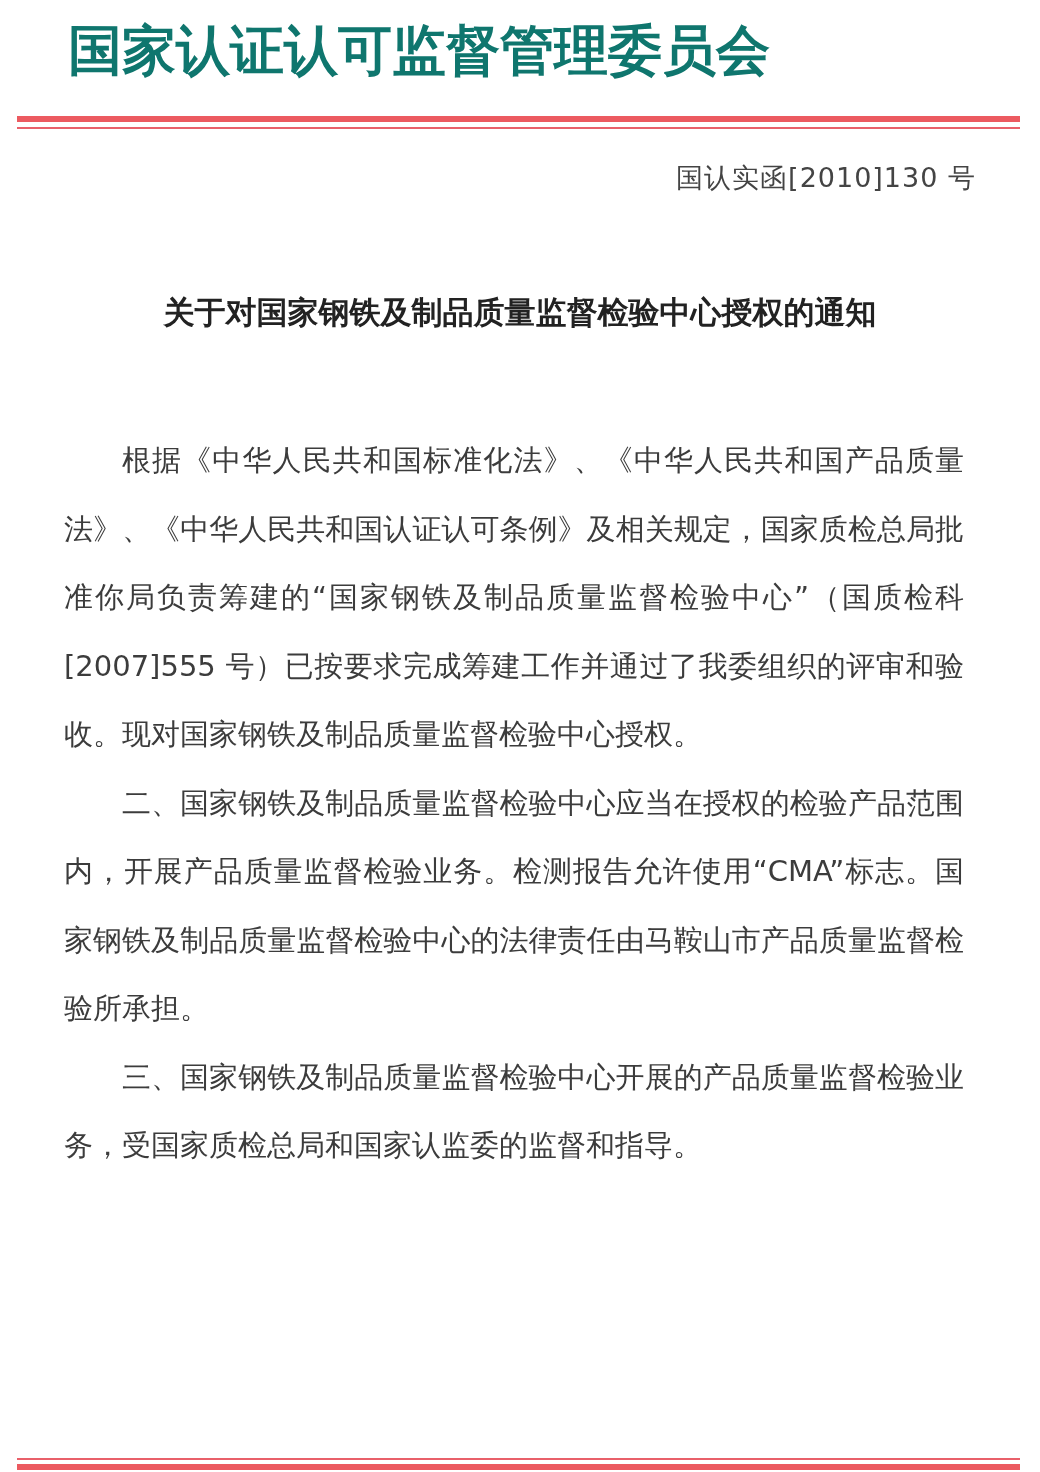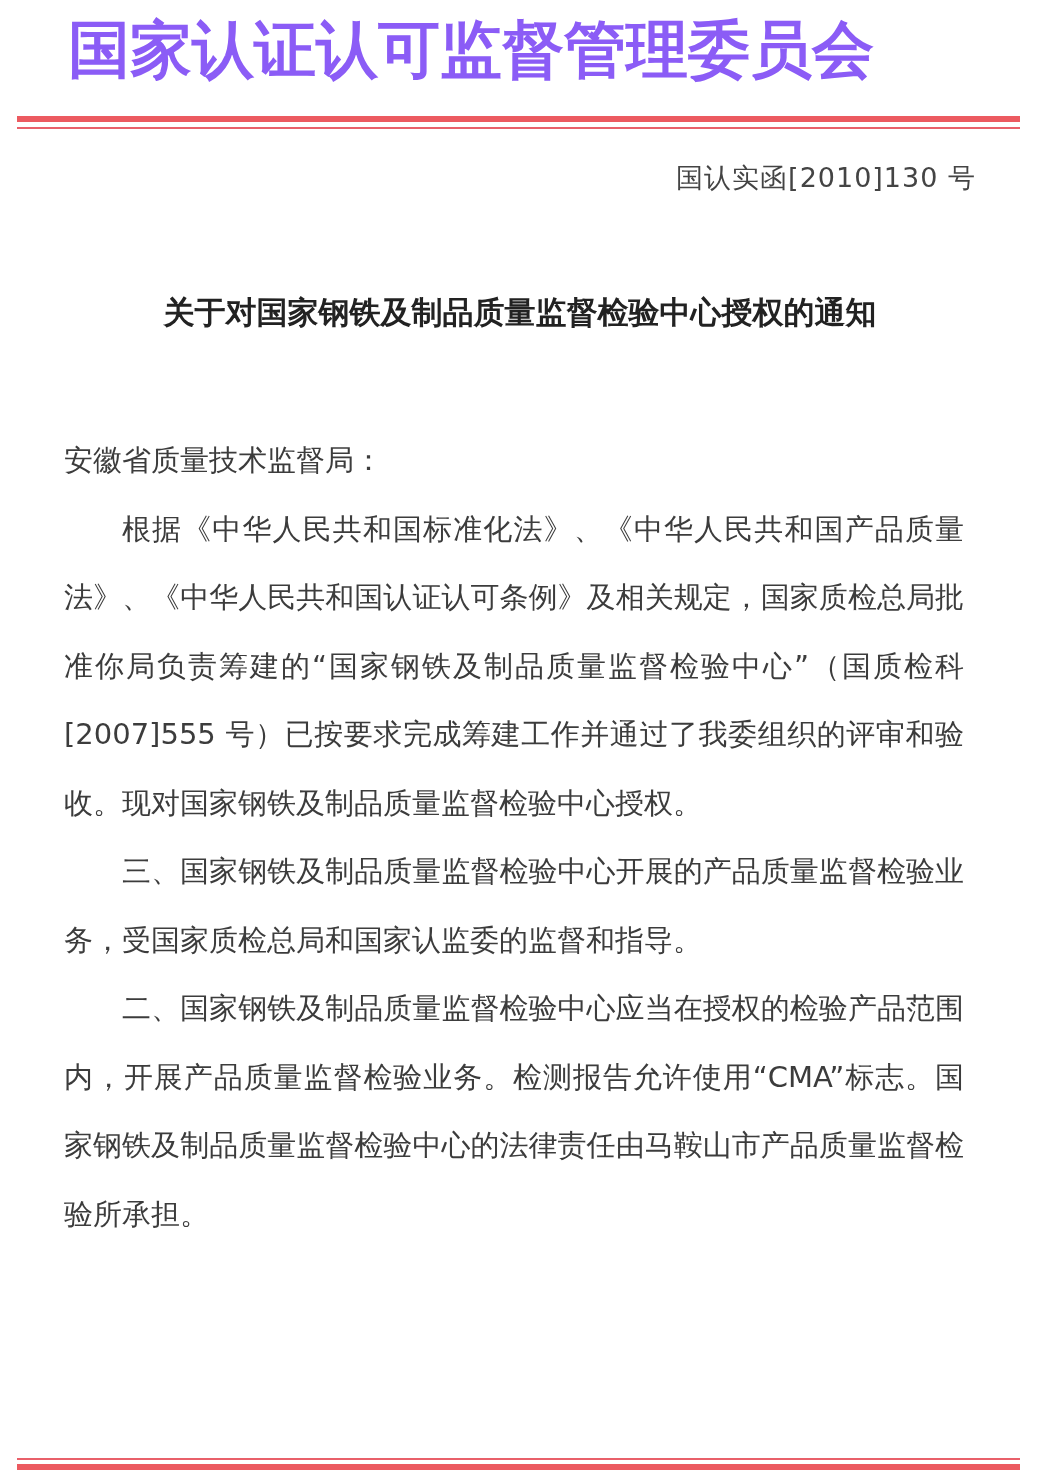--- a/index.html
+++ b/index.html
@@ -19,23 +19,23 @@
       position: absolute;
       left: 68px;
       top: 8px;
       width: 900px;
       height: 84px;
       display: flex;
       justify-content: space-between;
       align-items: center;
       font-family: "DejaVu Serif", "Liberation Serif", serif;
       font-weight: bold;
-      font-size: 62px;
+      font-size: 54px;
       line-height: 84px;
-      color: #8b5cf6;
+      color: #0f766e;
       letter-spacing: 0;
       white-space: nowrap;
     }
     .rule {
       position: absolute;
       left: 17px;
       width: 1003px;
       background: #ec5a60;
     }
     .rule.thick { height: 6px; }
@@ -97,20 +97,19 @@
 <div class="letterhead">国家认证认可监督管理委员会</div>
 
 <div class="rule thick top-thick"></div>
 <div class="rule thin top-thin"></div>
 
 <div class="doc-number">国认实函[2010]130 号</div>
 
 <div class="doc-title">关于对国家钢铁及制品质量监督检验中心授权的通知</div>
 
 <div class="body">
-  <p class="salutation">安徽省质量技术监督局：</p>
   <p class="para">根据《中华人民共和国标准化法》、《中华人民共和国产品质量法》、《中华人民共和国认证认可条例》及相关规定，国家质检总局批准你局负责筹建的“国家钢铁及制品质量监督检验中心”（国质检科[2007]555 号）已按要求完成筹建工作并通过了我委组织的评审和验收。现对国家钢铁及制品质量监督检验中心授权。</p>
+  <p class="para">二、国家钢铁及制品质量监督检验中心应当在授权的检验产品范围内，开展产品质量监督检验业务。检测报告允许使用“CMA”标志。国家钢铁及制品质量监督检验中心的法律责任由马鞍山市产品质量监督检验所承担。</p>
   <p class="para">三、国家钢铁及制品质量监督检验中心开展的产品质量监督检验业务，受国家质检总局和国家认监委的监督和指导。</p>
-  <p class="para">二、国家钢铁及制品质量监督检验中心应当在授权的检验产品范围内，开展产品质量监督检验业务。检测报告允许使用“CMA”标志。国家钢铁及制品质量监督检验中心的法律责任由马鞍山市产品质量监督检验所承担。</p>
 </div>
 
 <div class="rule thin bottom-thin"></div>
 <div class="rule thick bottom-thick"></div>
 
 </body></html>

